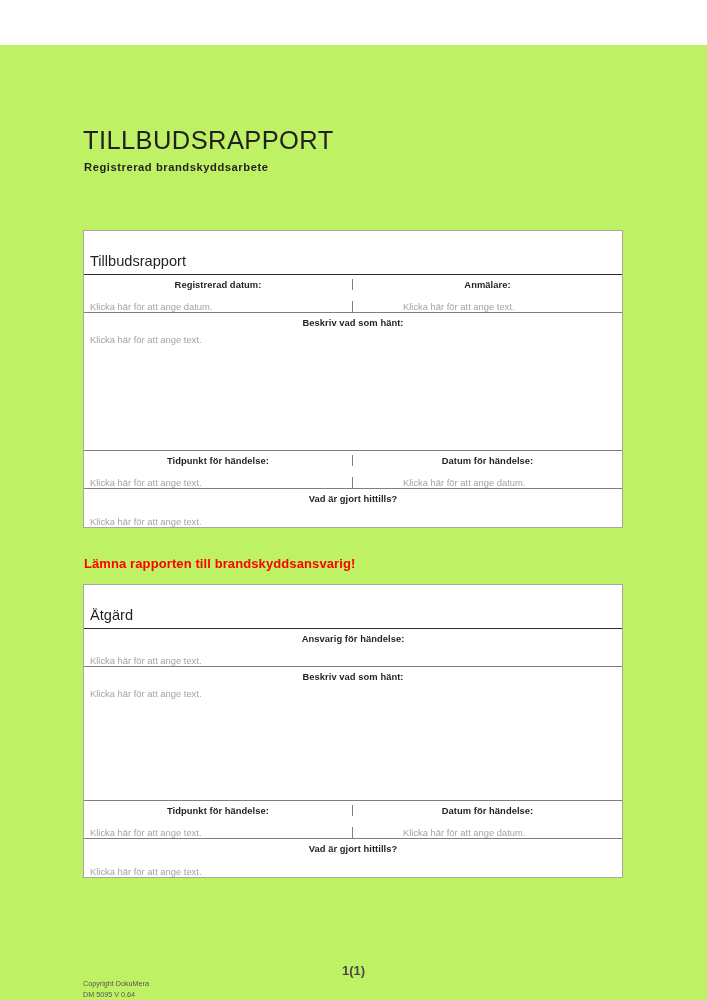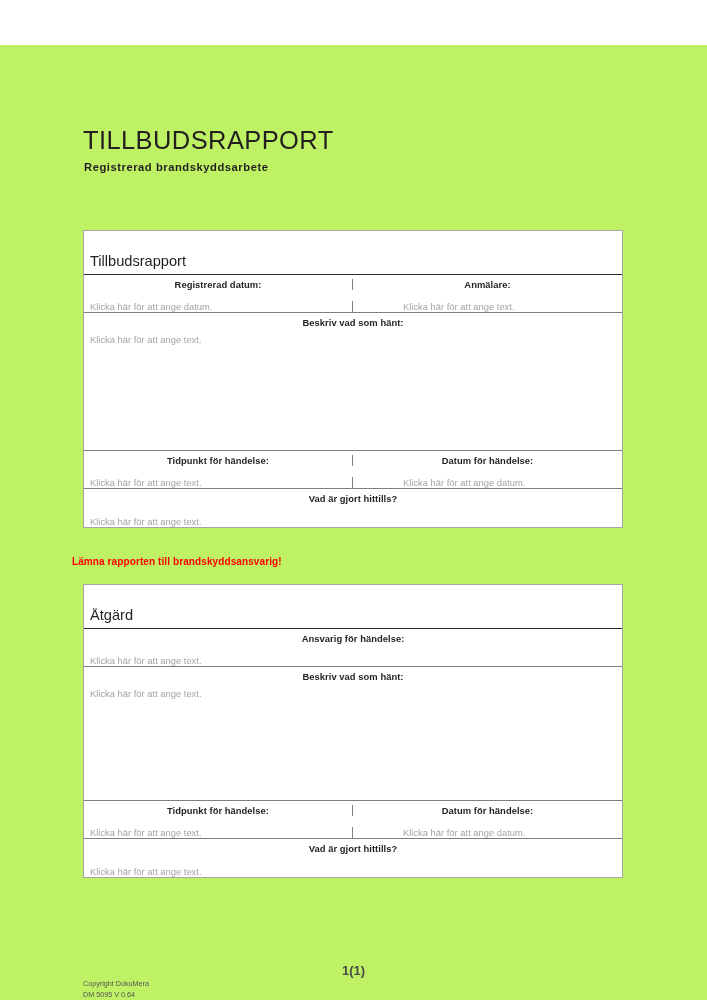--- a/index.html
+++ b/index.html
@@ -138,23 +138,23 @@
   }
 
   
   .row-last {
     border-bottom: none;
   }
 
   
   .notice-red {
     position: absolute;
-    left: 72px;
+    left: 84px;
     top: 511px;
-    font-size: 10px;
+    font-size: 13px;
     font-weight: bold;
     color: #ff0000;
     letter-spacing: 0.1px;
   }
 
   
   .page-number {
     position: absolute;
     left: 0;
     right: 0;

